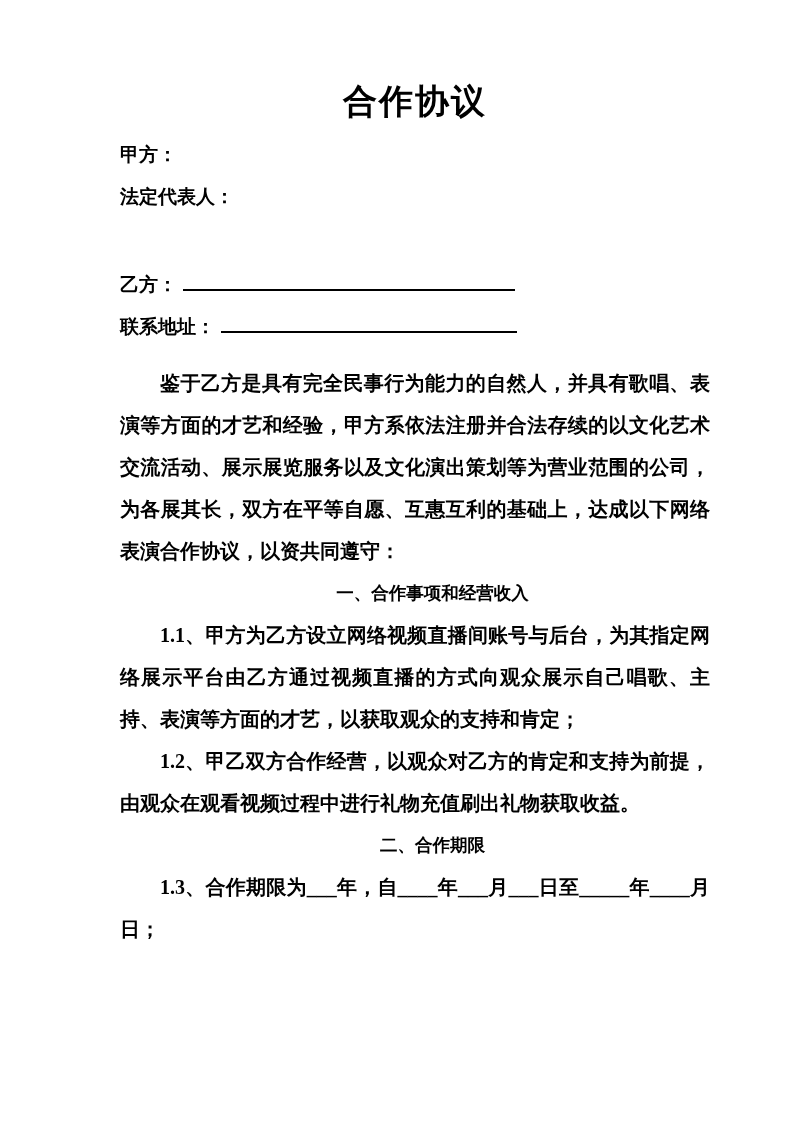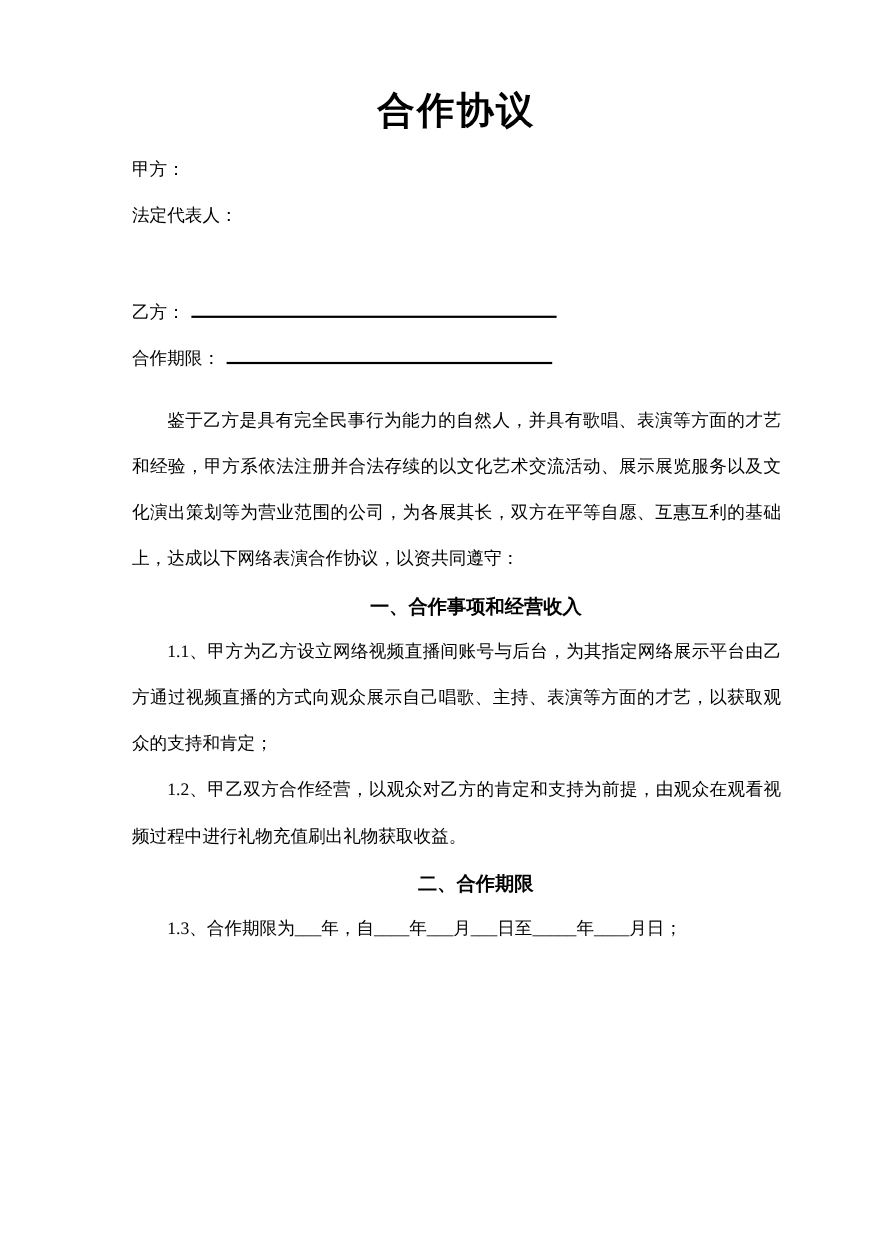--- a/index.html
+++ b/index.html
@@ -21,44 +21,45 @@
   }
   .doc-title {
     margin: 0 0 10px 0;
     text-align: center;
     font-size: 34px;
     line-height: 44px;
     font-weight: bold;
     letter-spacing: 2px;
   }
   .field-line {
-    font-size: 16px;
-    font-weight: normal;
+    font-size: 19px;
+    font-weight: bold;
     line-height: 42px;
     white-space: nowrap;
   }
   .party-b-gap {
     margin-top: 46px;
   }
   .blank {
     display: inline-block;
     border-bottom: 2px solid #000;
     height: 20px;
     vertical-align: baseline;
     margin-left: 6px;
   }
   .blank-name    { width: 332px; }
   .blank-contact { width: 300px; }
   .blank-id      { width: 296px; }
   .para {
     margin: 0;
-    font-size: 16px;
+    font-size: 20px;
     line-height: 42px;
     text-align: justify;
     text-indent: 2em;
+    font-weight: bold;
   }
   .preamble {
     margin-top: 14px;
   }
   .section-heading {
     margin: 0;
     font-size: 17.5px;
     line-height: 42px;
     font-weight: bold;
     text-indent: 2em;
@@ -80,21 +81,21 @@
   <div class="field-line">
     <span>法定代表人：</span>
   </div>
 
   <div class="field-line party-b-gap">
     <span>乙方：</span><span class="blank blank-name"></span>
   </div>
 
 
   <div class="field-line">
-    <span>合作期限：</span><span class="blank blank-id"></span>
+    <span>联系地址：</span><span class="blank blank-id"></span>
   </div>
 
   <p class="para preamble">鉴于乙方是具有完全民事行为能力的自然人，并具有歌唱、表演等方面的才艺和经验，甲方系依法注册并合法存续的以文化艺术交流活动、展示展览服务以及文化演出策划等为营业范围的公司，为各展其长，双方在平等自愿、互惠互利的基础上，达成以下网络表演合作协议，以资共同遵守：</p>
 
   <p class="section-heading">一、合作事项和经营收入</p>
 
   <p class="para">1.1、甲方为乙方设立网络视频直播间账号与后台，为其指定网络展示平台由乙方通过视频直播的方式向观众展示自己唱歌、主持、表演等方面的才艺，以获取观众的支持和肯定；</p>
 
   <p class="para">1.2、甲乙双方合作经营，以观众对乙方的肯定和支持为前提，由观众在观看视频过程中进行礼物充值刷出礼物获取收益。</p>
 

